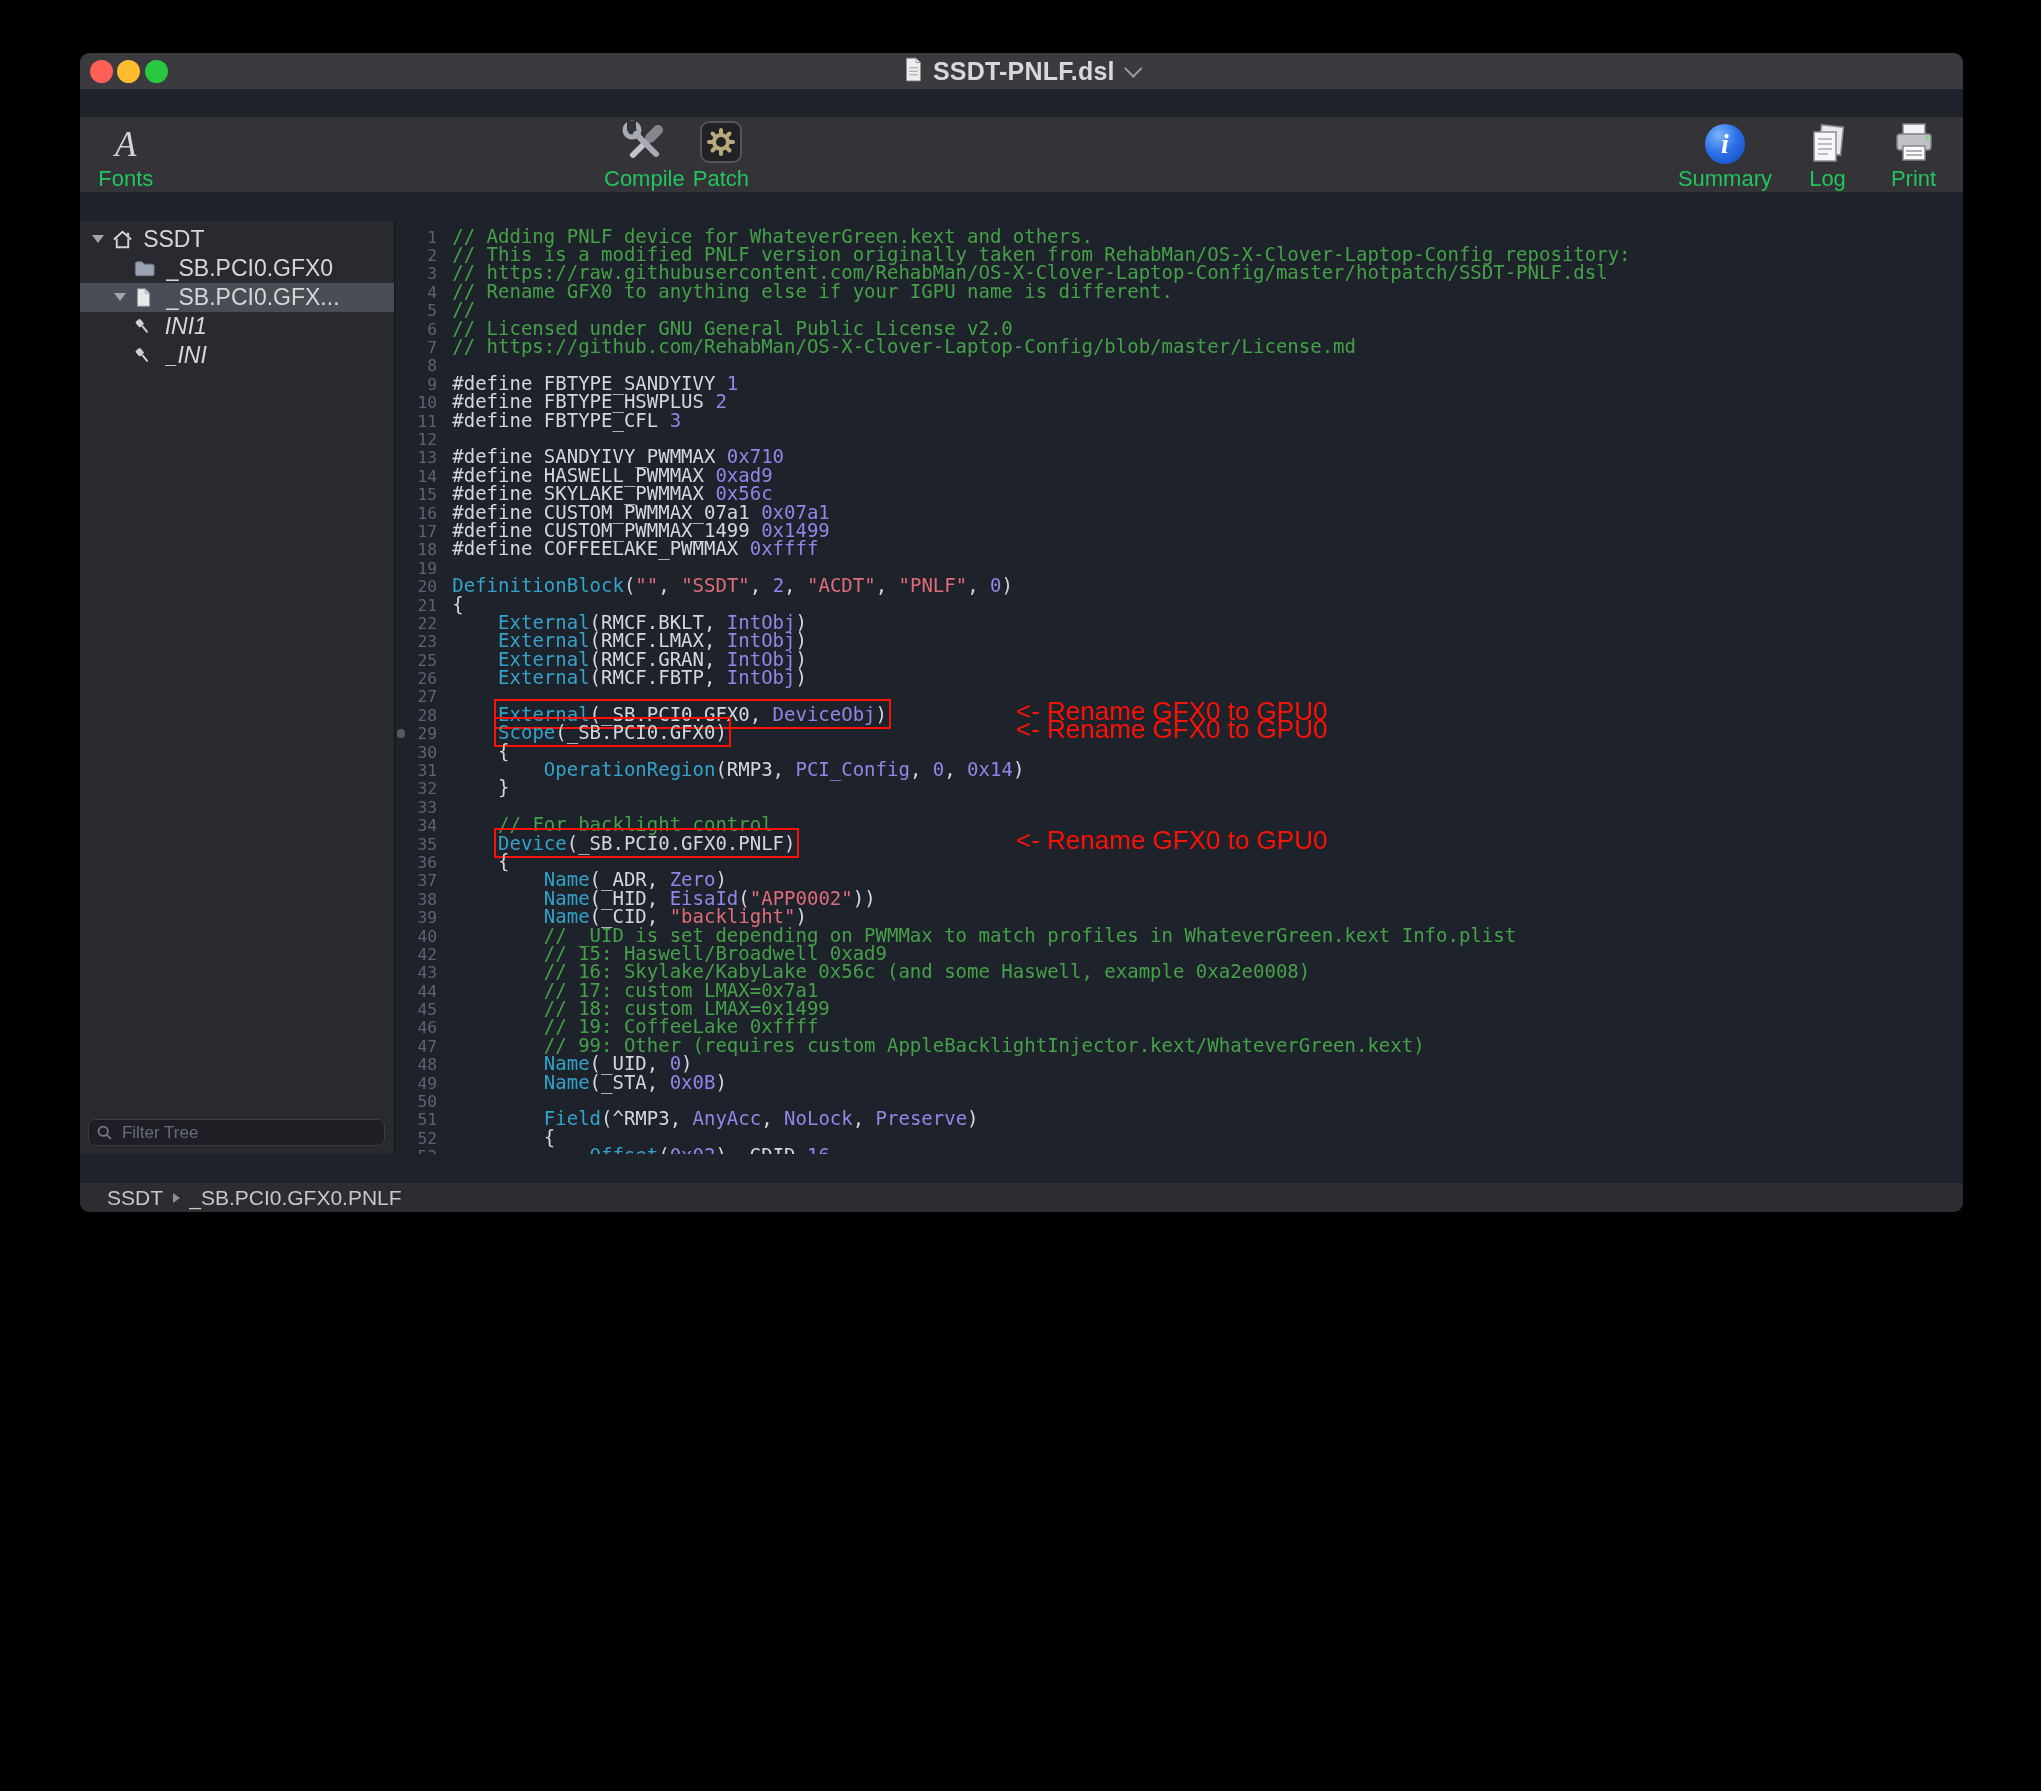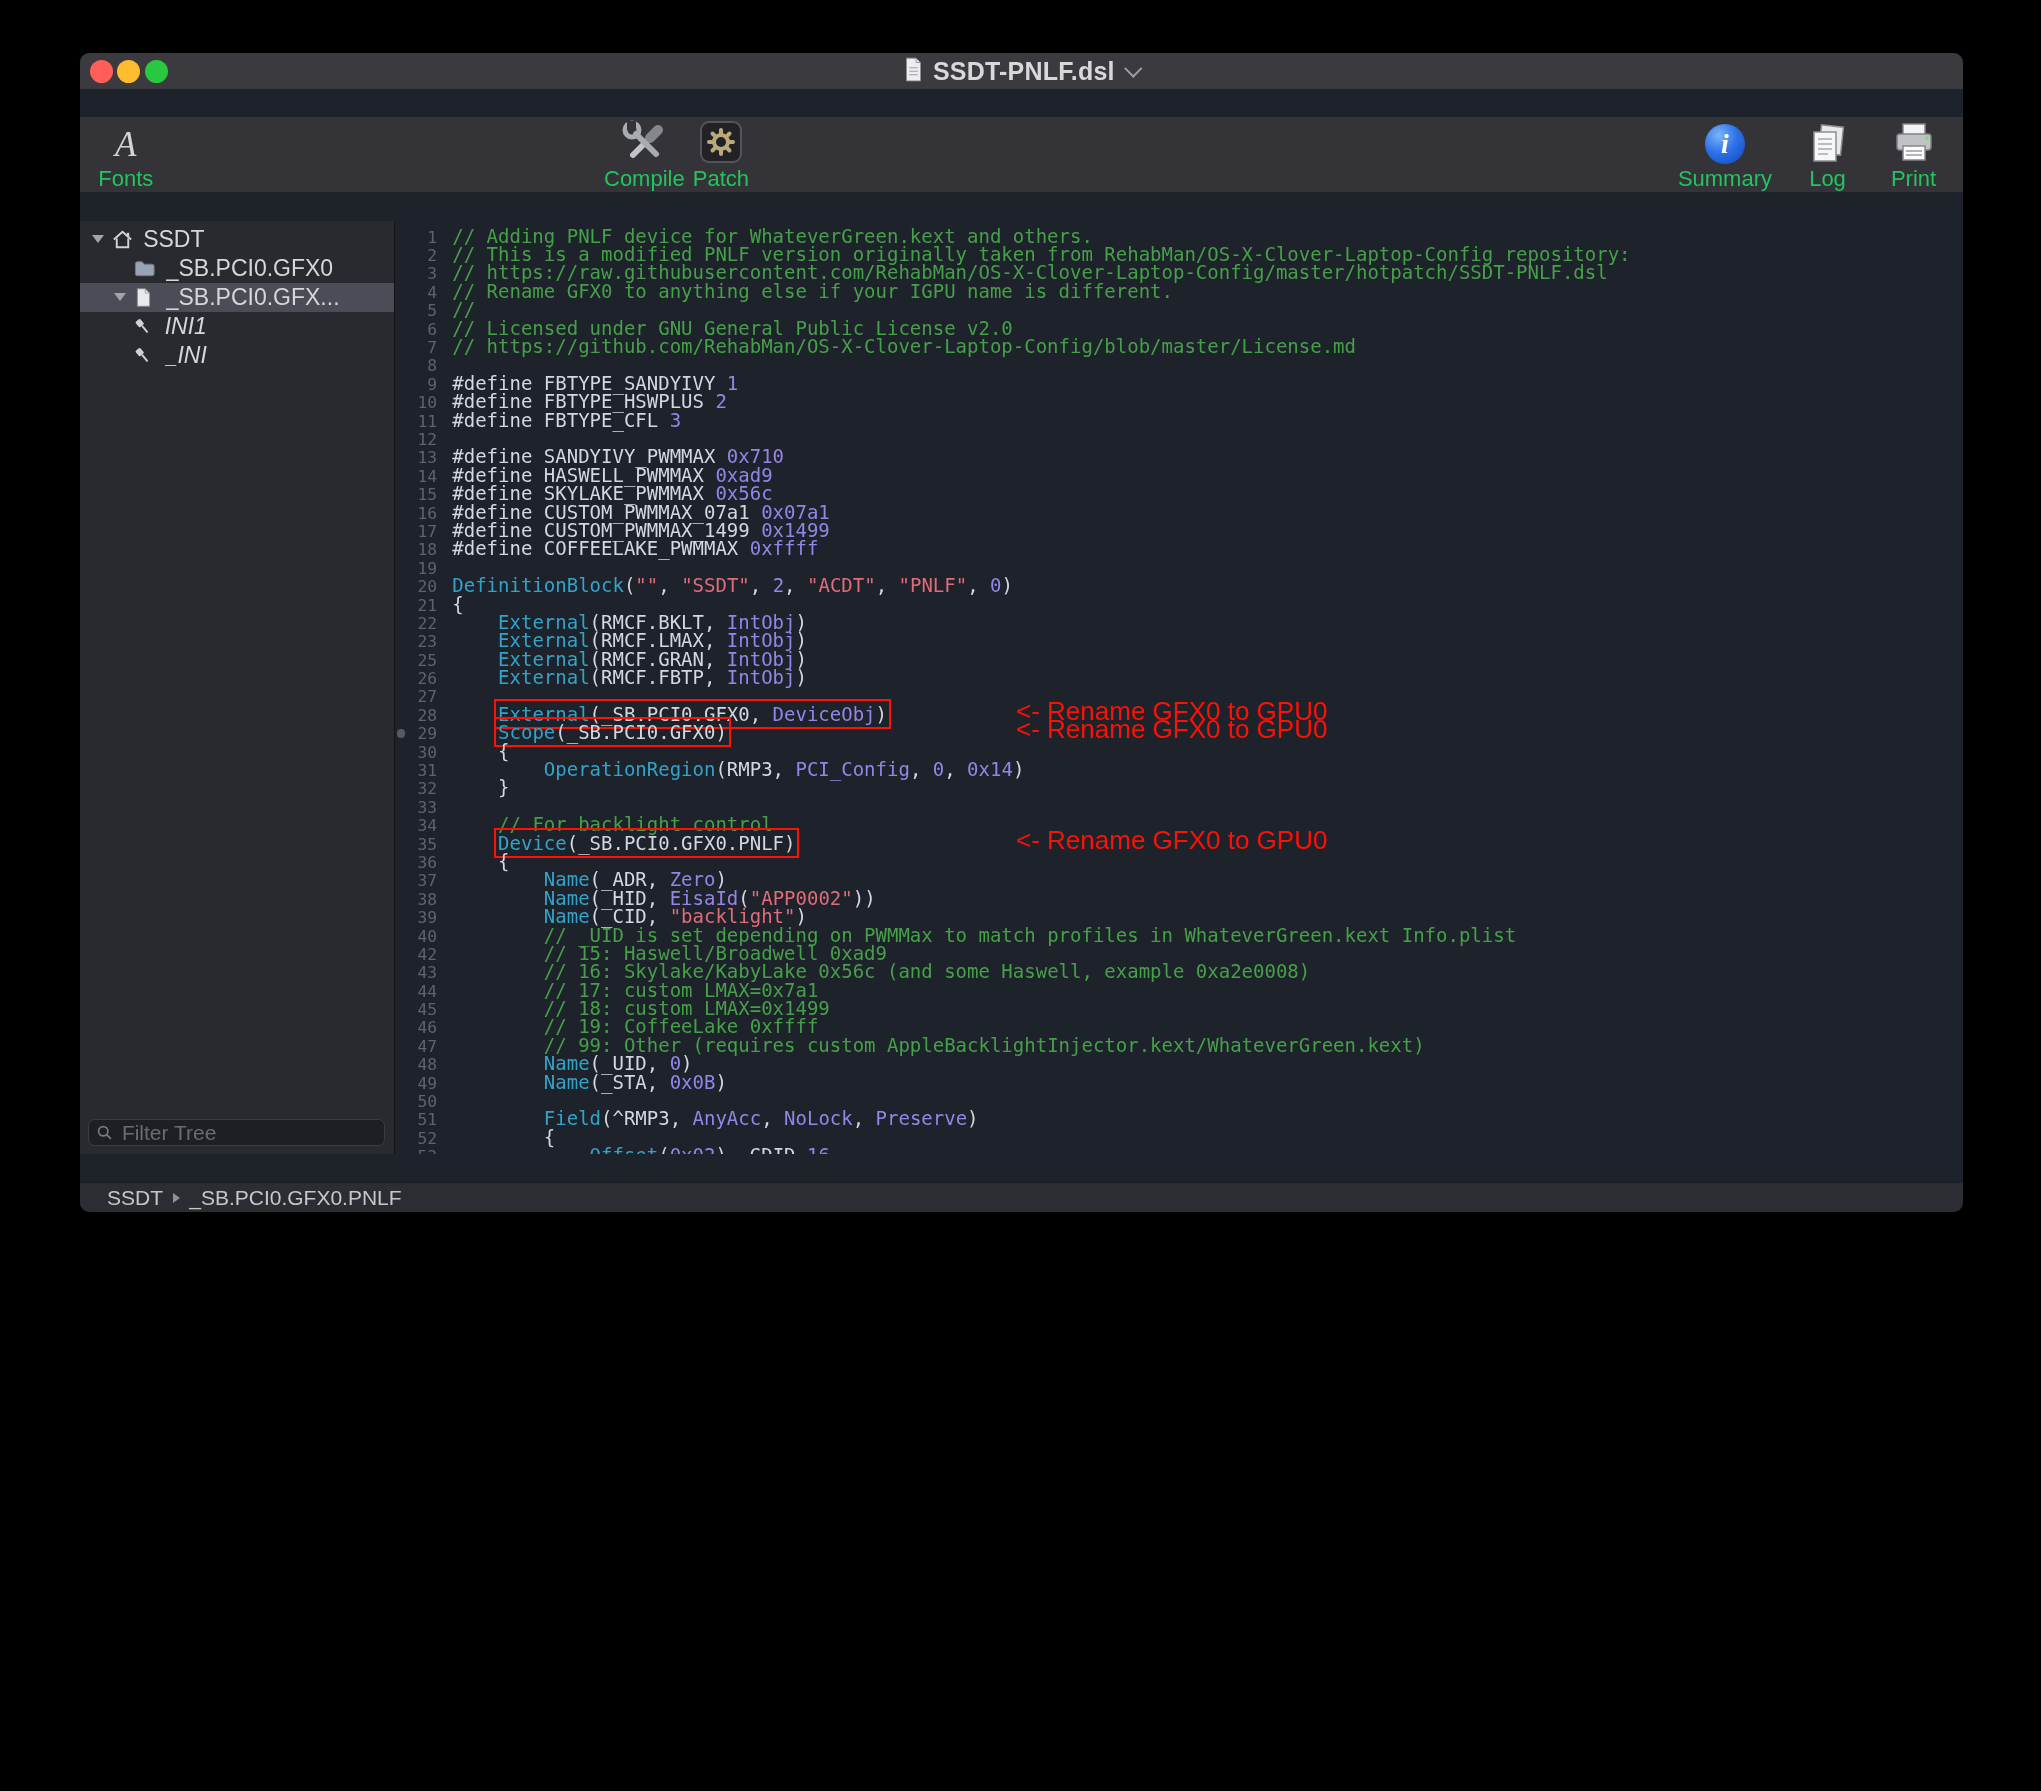--- a/index.html
+++ b/index.html
@@ -40,21 +40,21 @@
   .tree-row.selected{background:var(--selection_bg,#4a4d55);}
   .lvl0{padding-left:11.5px;} .lvl1{padding-left:34px;} .lvl2{padding-left:33px;font-style:italic;}
   .disc{width:19px;flex:0 0 19px;display:flex;align-items:center;}
   .disc.down::before{content:"";width:0;height:0;border-left:6.7px solid transparent;
         border-right:6.7px solid transparent;border-top:8.6px solid #a3a4a9;display:block;}
   .ticon{width:27px;flex:0 0 27px;display:flex;align-items:center;margin-right:5.7px;}
   .tlabel{overflow:hidden;text-overflow:ellipsis;}
   .filter-box{position:absolute;left:7.6px;right:8.6px;bottom:7.6px;height:27px;border-radius:6.7px;
       background:#1e1f24;border:1px solid #3c3d42;display:flex;align-items:center;padding:0 7.6px;gap:6.7px;
       box-sizing:border-box;}
-  .filter-box input{background:transparent;border:none;outline:none;color:#c9cacd;font-size:21px;
+  .filter-box input{background:transparent;border:none;outline:none;color:#c9cacd;font-size:17px;
       width:100%;font-family:"Liberation Sans",sans-serif;}
   .filter-box input::placeholder{color:#696c74;}
   
   .editor{flex:1 1 auto;background:var(--editor_bg,#1e222b);position:relative;overflow:hidden;
           padding-top:5.7px;box-sizing:border-box;}
   .code-line{position:relative;height:18.4px;line-height:18.4px;white-space:pre;
              font-family:"DejaVu Sans Mono",monospace;font-size:19px;}
   .ln{display:inline-block;width:42px;margin-right:15.3px;text-align:right;color:var(--ln_gray,#5d6370);
       font-size:16.3px;}
   .tok-c{color:var(--comment_green,#45a148);}

